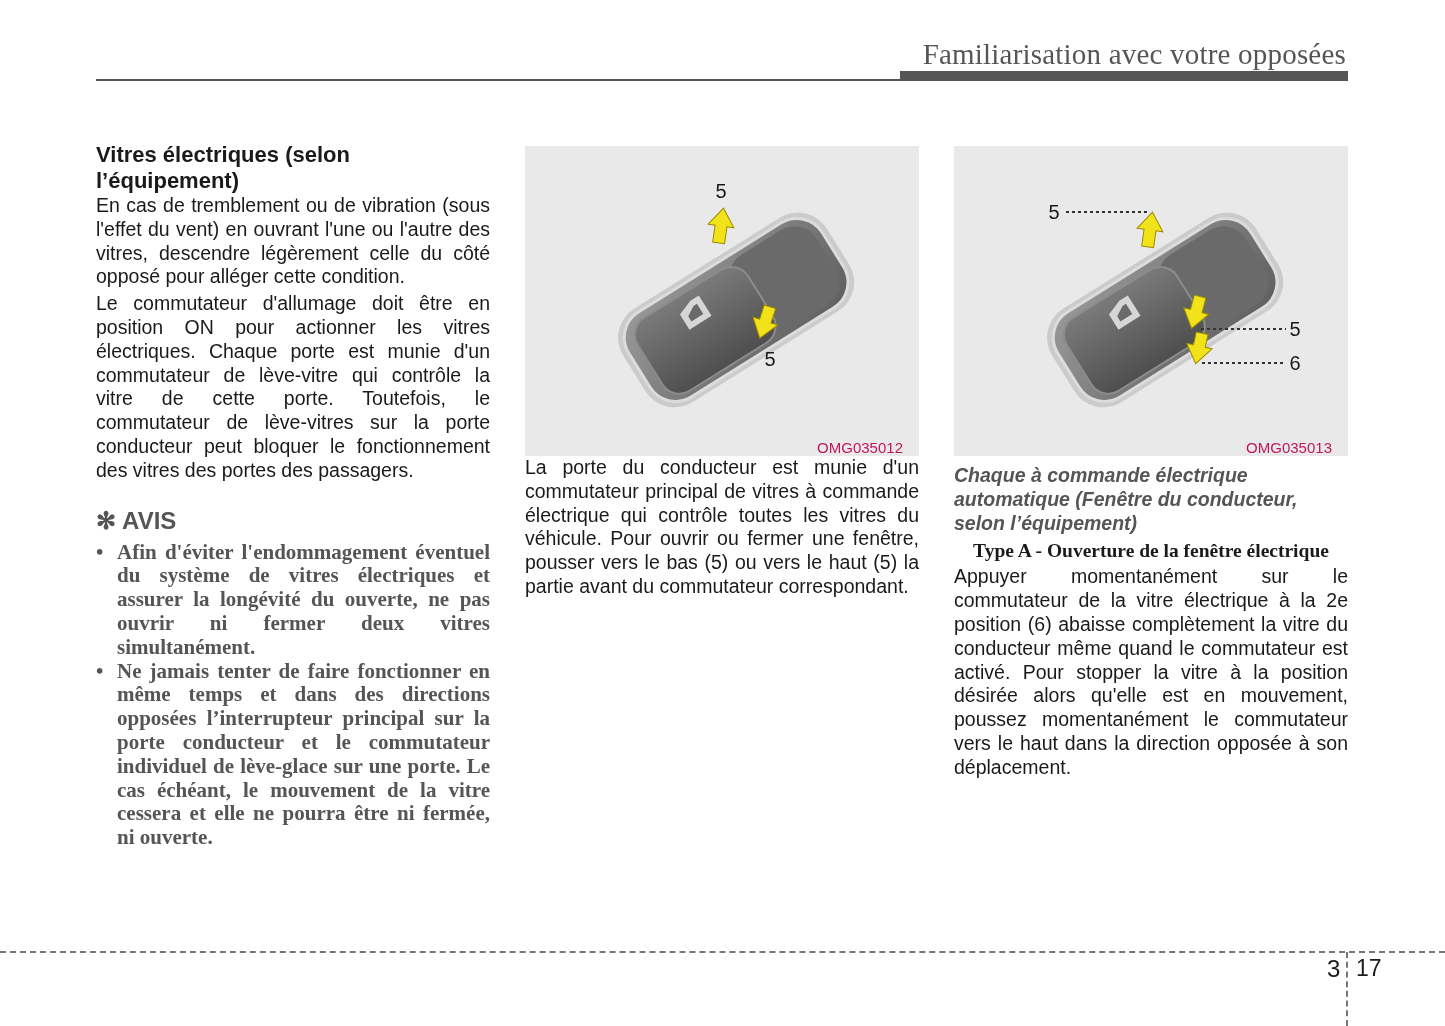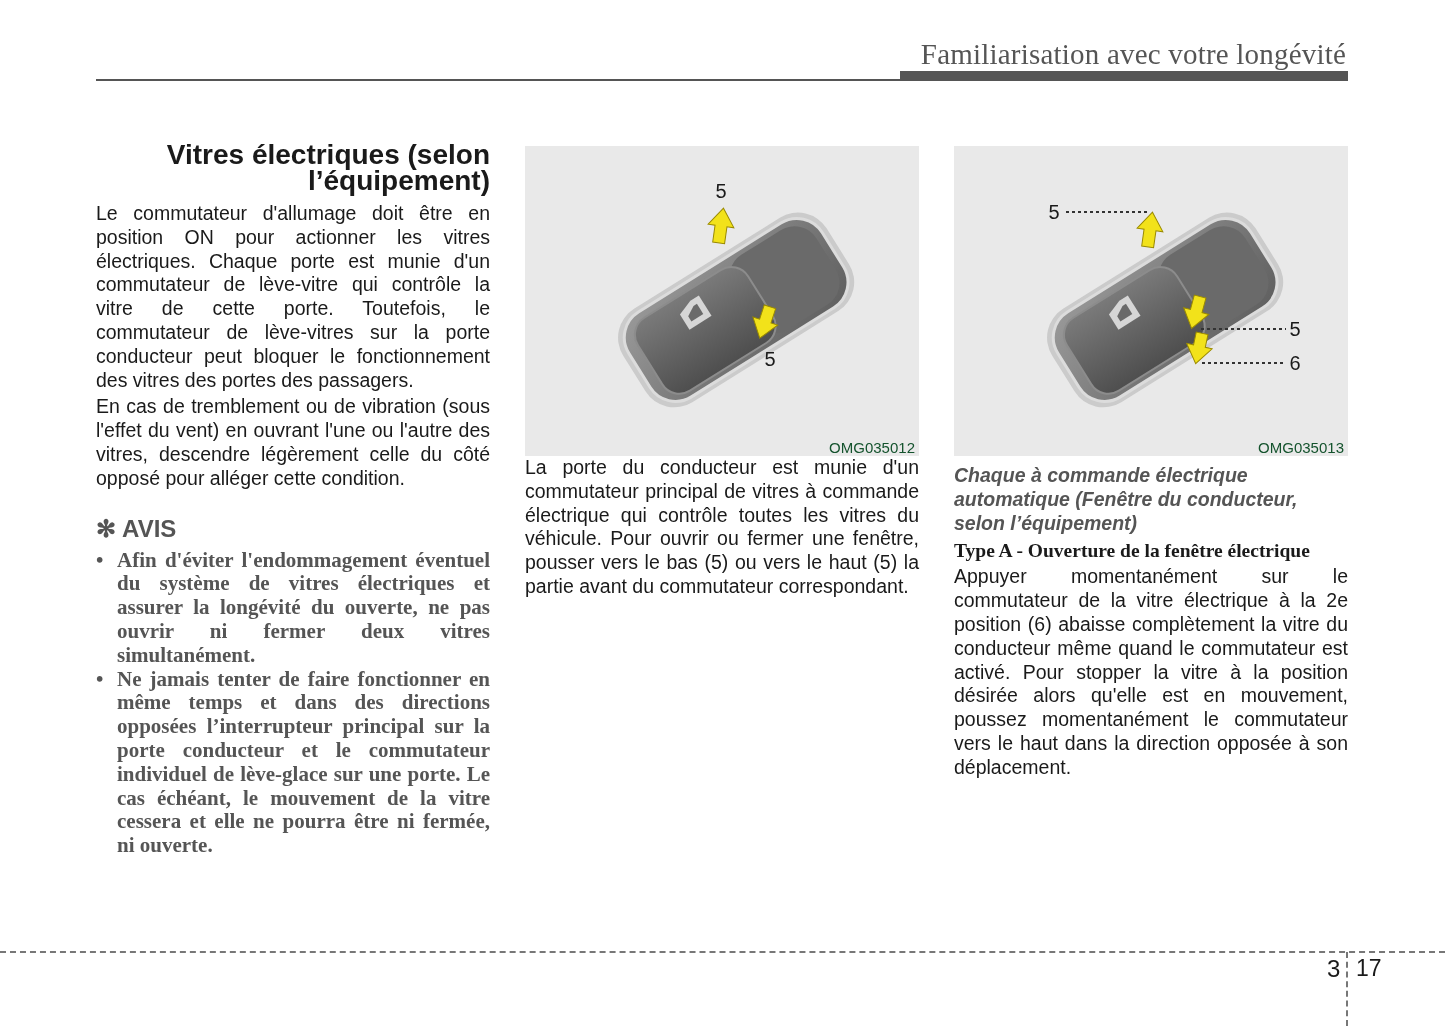--- a/index.html
+++ b/index.html
@@ -6,52 +6,52 @@
   body{width:1445px;height:1026px;position:relative;overflow:hidden;font-family:"Liberation Sans",sans-serif;color:#1a1a1a;}
   .header-title{position:absolute;right:99px;top:38px;font-family:"Liberation Serif",serif;font-size:29px;color:#555;letter-spacing:0.2px;white-space:nowrap;}
   .header-thin{position:absolute;left:96px;top:79px;width:806px;height:2px;background:#555;}
   .header-thick{position:absolute;left:900px;top:71px;width:448px;height:10px;background:#555;}
 
   .col{position:absolute;top:142px;width:394px;}
   .col1{left:96px;}
   .col2{left:525px;}
   .col3{left:954px;}
 
-  .sec-title{font-weight:bold;font-size:28px;line-height:26px;color:#1a1a1a;margin-bottom:8px;text-align:right;}
+  .sec-title{font-weight:bold;font-size:22px;line-height:26px;color:#1a1a1a;margin-bottom:0;}
   .body-text{font-size:19.5px;line-height:23.8px;text-align:justify;color:#1a1a1a;margin:0 0 3px 0;}
   .avis-title{font-weight:bold;font-size:24px;color:#555;margin-top:24px;margin-bottom:6px;display:flex;align-items:center;gap:6px;}
   .avis-list{list-style:none;margin:0;padding:0;}
   .avis-list li{position:relative;padding-left:21px;font-family:"Liberation Serif",serif;font-weight:bold;font-size:21px;line-height:23.8px;color:#555;text-align:justify;}
   .avis-list li .bullet{position:absolute;left:0;top:0;}
 
   .figure{position:relative;width:394px;height:310px;background:#e9e9e9;}
   .figure svg{position:absolute;left:0;top:0;}
-  .fig-code{position:absolute;right:4px;bottom:0;font-size:15px;color:#14532d;}
+  .fig-code{position:absolute;right:16px;bottom:0;font-size:15px;color:#be185d;}
   .fig-caption{font-style:italic;font-weight:bold;font-size:19.5px;line-height:23.8px;color:#555;margin-top:8px;margin-bottom:2px;}
-  .subhead{font-family:"Liberation Serif",serif;font-weight:bold;font-size:19.5px;line-height:24px;color:#1a1a1a;margin:4px 0 2px 0;white-space:nowrap;}
+  .subhead{font-family:"Liberation Serif",serif;font-weight:bold;font-size:19.5px;line-height:24px;color:#1a1a1a;margin:4px 0 2px 0;white-space:nowrap;text-align:center;}
 
   .footer-dash{position:absolute;left:0;top:951px;width:1445px;border-top:2px dashed #777;}
   .footer-vdash{position:absolute;left:1346px;top:952px;height:74px;border-left:2px dashed #777;}
   .page-chapter{position:absolute;left:1327px;top:955px;font-size:24px;color:#1a1a1a;}
   .page-num{position:absolute;left:1356px;top:955px;font-size:23px;color:#1a1a1a;}
 </style>
 </head>
 <body>
 
-<div class="header-title">Familiarisation avec votre longévité</div>
+<div class="header-title">Familiarisation avec votre opposées</div>
 <div class="header-thin"></div>
 <div class="header-thick"></div>
 
 <div class="col col1">
   <div class="sec-title">
     <div>Vitres électriques (selon</div>
     <div>l’équipement)</div>
   </div>
+  <p class="body-text">En cas de tremblement ou de vibration (sous l'effet du vent) en ouvrant l'une ou l'autre des vitres, descendre légèrement celle du côté opposé pour alléger cette condition.</p>
   <p class="body-text">Le commutateur d'allumage doit être en position ON pour actionner les vitres électriques. Chaque porte est munie d'un commutateur de lève-vitre qui contrôle la vitre de cette porte. Toutefois, le commutateur de lève-vitres sur la porte conducteur peut bloquer le fonctionnement des vitres des portes des passagers.</p>
-  <p class="body-text">En cas de tremblement ou de vibration (sous l'effet du vent) en ouvrant l'une ou l'autre des vitres, descendre légèrement celle du côté opposé pour alléger cette condition.</p>
 
   <div class="avis-title">
     <span>✻</span>
     <span>AVIS</span>
   </div>
   <ul class="avis-list">
     <li>
       <span class="bullet">•</span>
       <span>Afin d'éviter l'endommagement éventuel du système de vitres électriques et assurer la longévité du ouverte, ne pas ouvrir ni fermer deux vitres simultanément.</span>
     </li>

